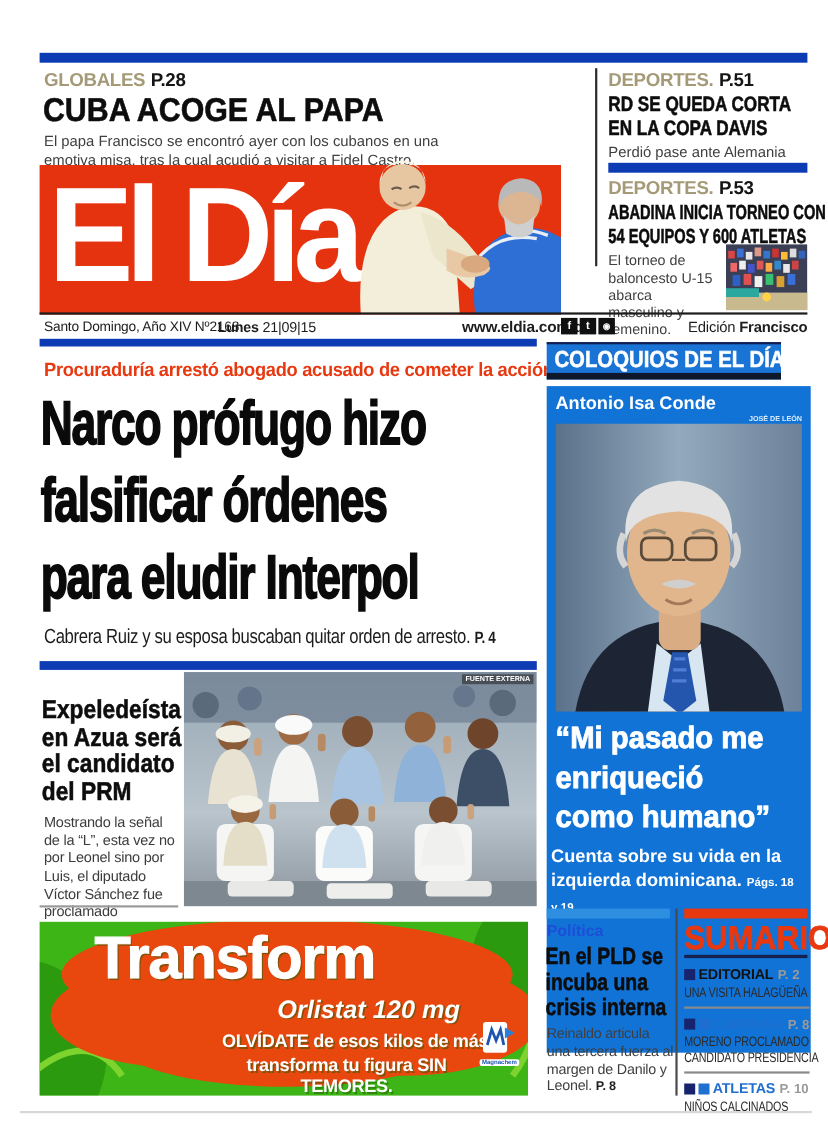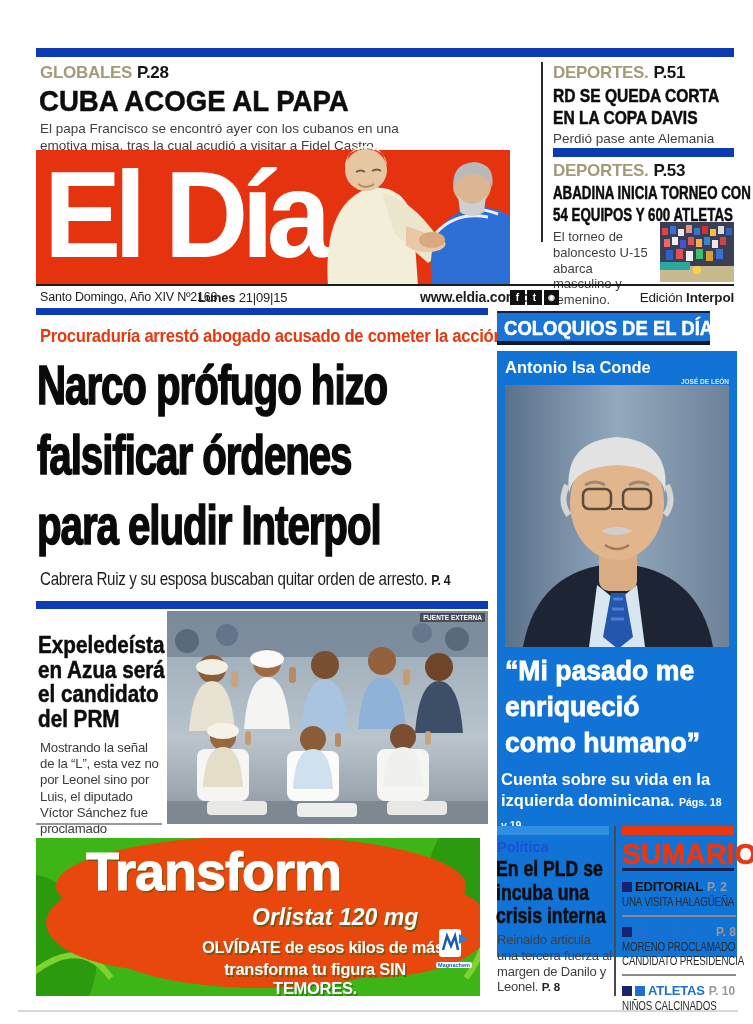--- a/index.html
+++ b/index.html
@@ -144,40 +144,40 @@
   <div class="abs dateline" style="left:198px; top:290px; font-size:13px;">
     <b>Lunes</b>
     <span>21|09|15</span>
   </div>
   <div class="abs dateline" style="left:420px; top:289px; font-size:14px; font-weight:bold;">www.eldia.com.do</div>
   <div class="abs" style="left:508px; top:288px;">
     <span class="soc">f</span><span class="soc">t</span><span class="soc" style="font-size:8px;">◉</span>
   </div>
   <div class="abs dateline" style="left:560px; top:290px; width:174px; text-align:right; font-size:13.5px;">
     <span>Edición</span>
-    <b>Interpol</b>
+    <b>Francisco</b>
   </div>
 
   <div class="bar blue-bar" style="left:36px; top:308px; width:452px; height:7px;"></div>
 
   <div class="abs" style="left:40px; top:326px; font-size:17.5px; font-weight:bold; color:#e8380f; letter-spacing:-0.3px;">
     <span class="cond cx95">Procuraduría arrestó abogado acusado de cometer la acción</span>
   </div>
   <div class="abs" style="left:37px; top:350px;">
     <span class="lead-h cond cx72" style="display:block;">Narco prófugo hizo</span>
     <span class="lead-h cond cx72" style="display:block;">falsificar órdenes</span>
     <span class="lead-h cond cx72" style="display:block;">para eludir Interpol</span>
   </div>
   <div class="abs" style="left:40px; top:568px; font-size:18.5px; color:#1c1c1c; letter-spacing:-0.4px;">
     <span class="cond cx82"><span>Cabrera Ruiz y su esposa buscaban quitar orden de arresto.</span>
     <b style="font-size:15px;">P. 4</b></span>
   </div>
   <div class="bar blue-bar" style="left:36px; top:601px; width:452px; height:8px;"></div>
 
-  <div class="abs" style="left:497px; top:311px; width:213px; height:34px; background:#1a74d6; border-top:2px solid #131d52; border-bottom:4px solid #0f172a;">
+  <div class="abs" style="left:497px; top:311px; width:213px; height:34px; background:#1a74d6; border-top:2px solid #131d52; border-bottom:6px solid #0f172a;">
     <span class="white-b cond cx88" style="font-size:21px; line-height:30px; padding-left:8px; -webkit-text-stroke:.5px #fff;">COLOQUIOS DE EL DÍA</span>
   </div>
   <div class="abs colq-panel" style="left:497px; top:351px; width:240px; height:606px;">
     <div class="white-b abs" style="left:8px; top:7px; font-size:16.5px;">Antonio Isa Conde</div>
     <div class="abs" style="right:8px; top:27px; font-size:6.5px; color:#ffffff; opacity:.85; font-weight:bold;">JOSÉ DE LEÓN</div>
 
     <svg class="abs" style="left:8px; top:34px;" width="224" height="262" viewBox="0 0 224 262">
       <defs>
         <linearGradient id="pbg" x1="0" y1="0" x2="1" y2="0">
           <stop offset="0" stop-color="#5a718a"></stop>

